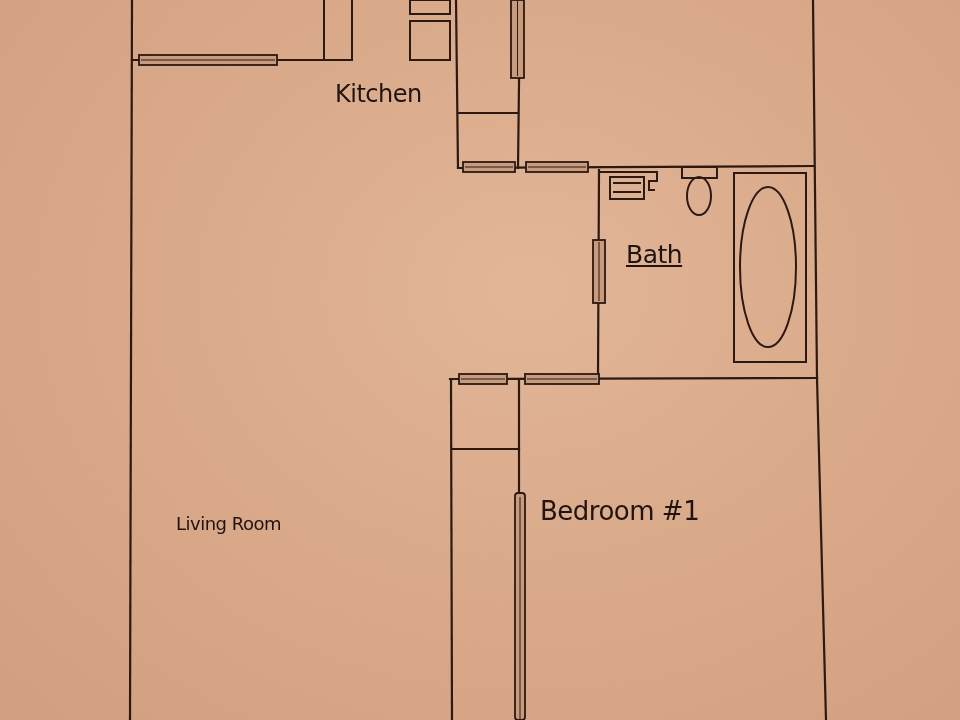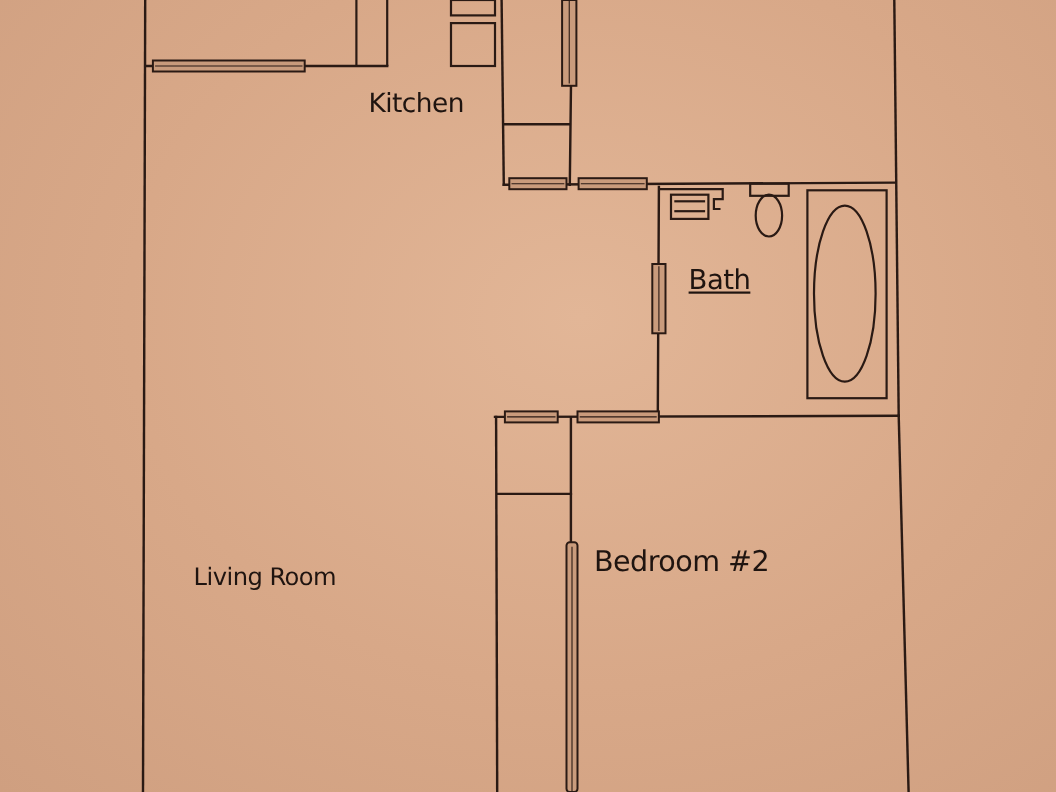--- a/index.html
+++ b/index.html
@@ -109,14 +109,14 @@
   <line class="wall" x1="452" y1="449" x2="519" y2="449"></line>
 
   <g>
     <rect class="win-outer" x="515" y="493" width="10" height="227" rx="3"></rect>
     <line class="win-inner" x1="520" y1="497" x2="520" y2="720"></line>
   </g>
 </svg>
 
 <div class="room-label" style="left:335px; top:68px; font-size:24px;margin-top:12px;">Kitchen</div>
 <div class="room-label" style="left:626px; top:240px; font-size:25px;text-decoration:underline;">Bath</div>
-<div class="room-label" style="left:540px; top:496px; font-size:26px;">Bedroom #2</div>
-<div class="room-label" style="left:176px; top:513px; font-size:22px;">Living Room</div>
+<div class="room-label" style="left:540px; top:496px; font-size:26px;">Bedroom #1</div>
+<div class="room-label" style="left:176px; top:513px; font-size:18px;">Living Room</div>
 
 </body></html>

